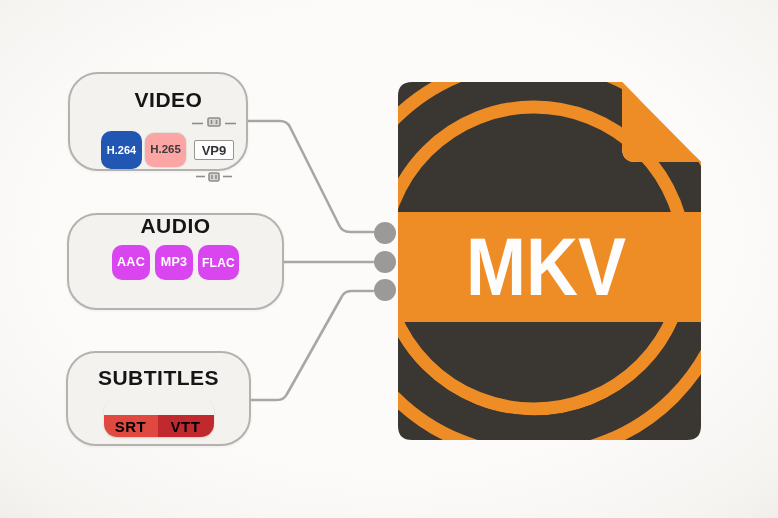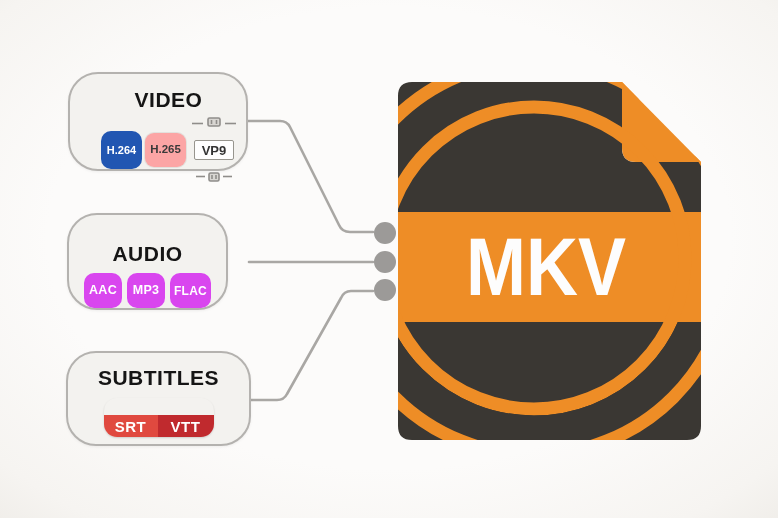--- a/index.html
+++ b/index.html
@@ -27,28 +27,28 @@
     font-weight:bold;line-height:1;box-sizing:border-box;
   }
   
   #video-panel{left:68px;top:72px;width:180px;height:99px;padding-top:15px;gap:7px;padding-left:21px;}
   #video-panel .badge-row{gap:3px;}
   .badge-h264{width:41px;height:38px;border-radius:10px;background:#2156b2;color:#fff;font-size:11px;}
   .badge-h265{width:41px;height:34px;border-radius:9px;background:#fca5a5;color:#3a3a3a;font-size:11.5px;box-shadow:0 0 0 1px #e3e1dd;}
   .vp9-stack{display:flex;flex-direction:column;align-items:center;gap:12px;margin-left:3px;}
   .badge-vp9{width:40px;height:20px;border-radius:2px;background:#fefefe;border:1.5px solid #97958e;color:#333;font-size:13px;}
   
-  #audio-panel{left:67px;top:213px;width:161px;height:97px;padding-top:28px;gap:9px;}
+  #audio-panel{left:67px;top:213px;width:217px;height:97px;padding-top:0;gap:9px;}
   #audio-panel .badge-row{gap:5px;}
   .badge-green{width:38px;height:35px;border-radius:10px;background:#d946ef;color:#fff;font-size:12.5px;letter-spacing:.3px;}
   .badge-green.wide{width:41px;font-size:12px;}
   
   #subtitles-panel{left:66px;top:351px;width:185px;height:95px;padding-top:14px;gap:10px;}
   .sub-pill{width:110px;height:39px;border-radius:13px;overflow:hidden;display:flex;box-shadow:0 1px 2px rgba(0,0,0,.15);}
-  .sub-pill .half{display:flex;align-items:center;justify-content:center;color:#ffffff;font-weight:bold;font-size:15px;letter-spacing:.5px;margin-top:17px;}
+  .sub-pill .half{display:flex;align-items:center;justify-content:center;color:#000000;font-weight:bold;font-size:15px;letter-spacing:.5px;margin-top:17px;}
   .half-srt{width:54px;background:#e0493f;}
   .half-vtt{flex:1;background:#c02a2e;}
   
   .layer{position:absolute;left:0;top:0;}
 </style>
 </head>
 <body>
 
 <div id="canvas">
 

